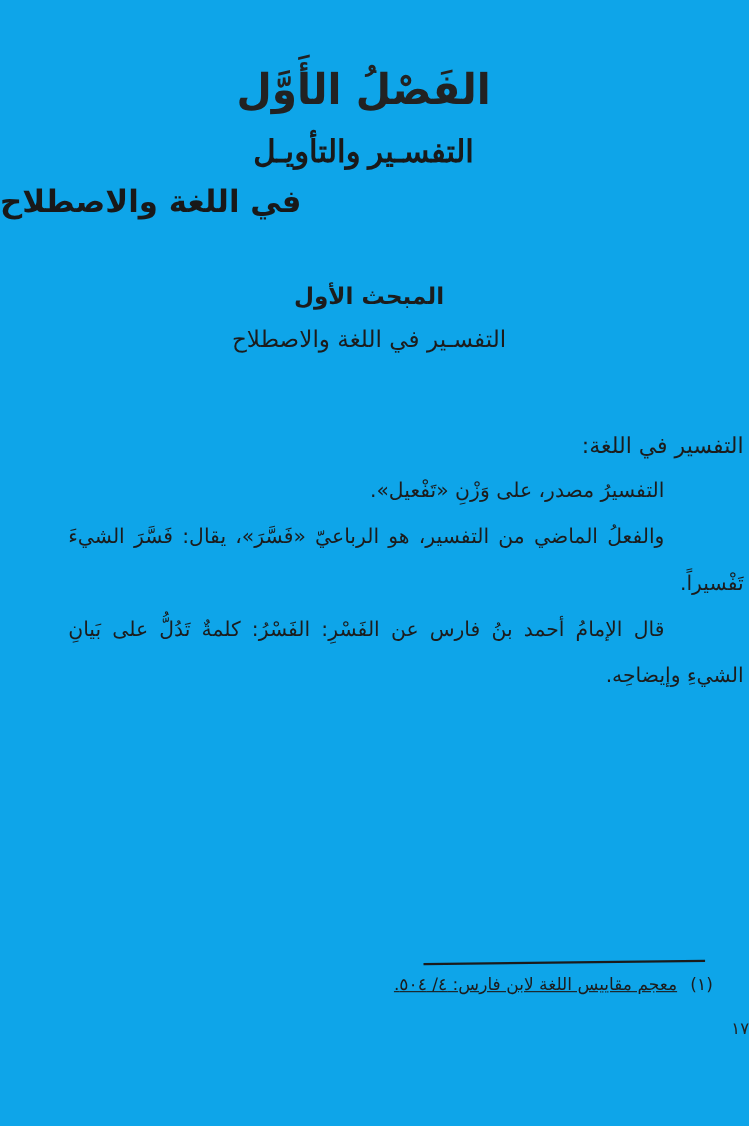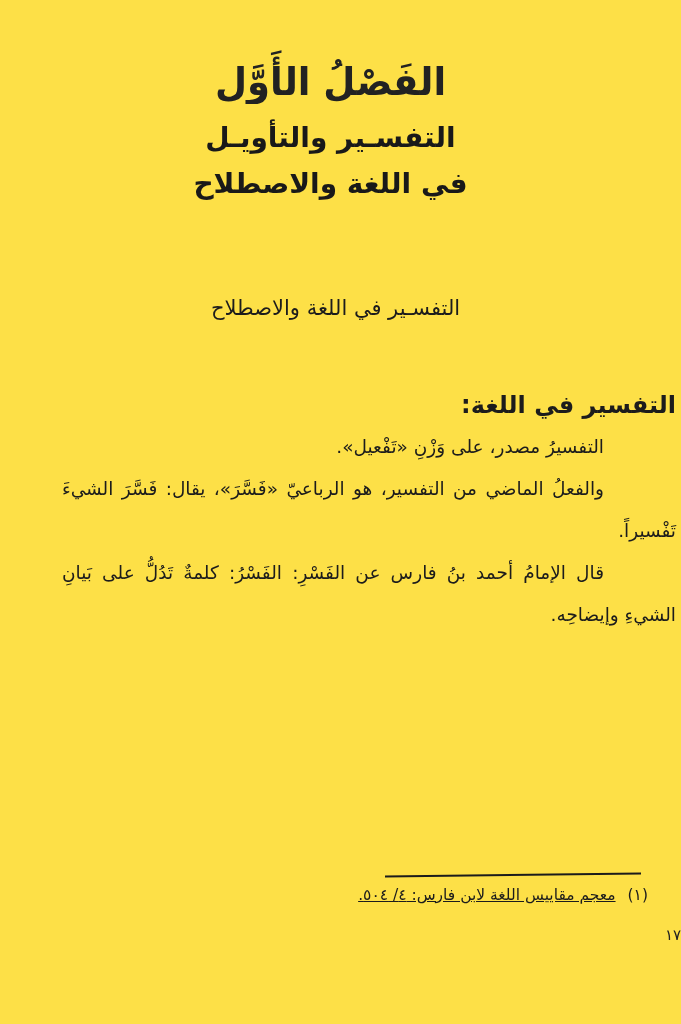--- a/index.html
+++ b/index.html
@@ -5,21 +5,21 @@
   html, body {
     margin: 0;
     padding: 0;
     background: #e8e8e8;
   }
   .page {
     position: relative;
     width: 681px;
     height: 1024px;
     margin: 0 auto;
-    background: #fde047;
+    background: #0ea5e9;
     color: #1c1c1c;
     font-family: "DejaVu Sans", sans-serif;
     direction: rtl;
     overflow: hidden;
   }
   
   .ornate-title {
     position: absolute;
     top: 60px;
     left: 0;
@@ -33,27 +33,28 @@
   }
   .chapter-title {
     position: absolute;
     top: 121px;
     left: 0;
     right: 20px;
     text-align: center;
     font-size: 28px;
     font-weight: bold;
     color: #191919;
+    font-family: Liberation Serif, serif;
   }
   .chapter-subtitle {
     position: absolute;
     top: 167px;
     left: 0;
     right: 20px;
-    text-align: center;
+    text-align: left;
     font-size: 28px;
     font-weight: bold;
     color: #191919;
   }
   
   .mabhath-title {
     position: absolute;
     top: 257px;
     left: 0;
     right: 10px;
@@ -74,22 +75,22 @@
   .body-text {
     position: absolute;
     top: 384px;
     right: 5px;
     left: 62px;
     font-size: 18.5px;
     line-height: 42px;
     text-align: justify;
   }
   .body-heading {
-    font-size: 24px;
-    font-weight: bold;
+    font-size: 20px;
+    font-weight: normal;
     margin: 0;
     line-height: 42px;
   }
   .body-text p {
     margin: 0;
     text-indent: 72px;
   }
   .body-text p.flush {
     text-indent: 0;
   }
@@ -136,20 +137,21 @@
 <body>
 
 <div class="page">
 
   <div class="ornate-title">الفَصْلُ الأَوَّل</div>
 
   <div class="chapter-title">التفسـير والتأويـل</div>
 
   <div class="chapter-subtitle">في اللغة والاصطلاح</div>
 
+  <div class="mabhath-title">المبحث الأول</div>
 
   <div class="mabhath-subtitle">التفسـير في اللغة والاصطلاح</div>
 
   <div class="body-text">
     <h3 class="body-heading">التفسير في اللغة:</h3>
 
     <p>التفسيرُ مصدر، على وَزْنِ «تَفْعيل».</p>
 
 
     <p>والفعلُ الماضي من التفسير، هو الرباعيّ «فَسَّرَ»، يقال: فَسَّرَ الشيءَ تَفْسيراً.</p>

